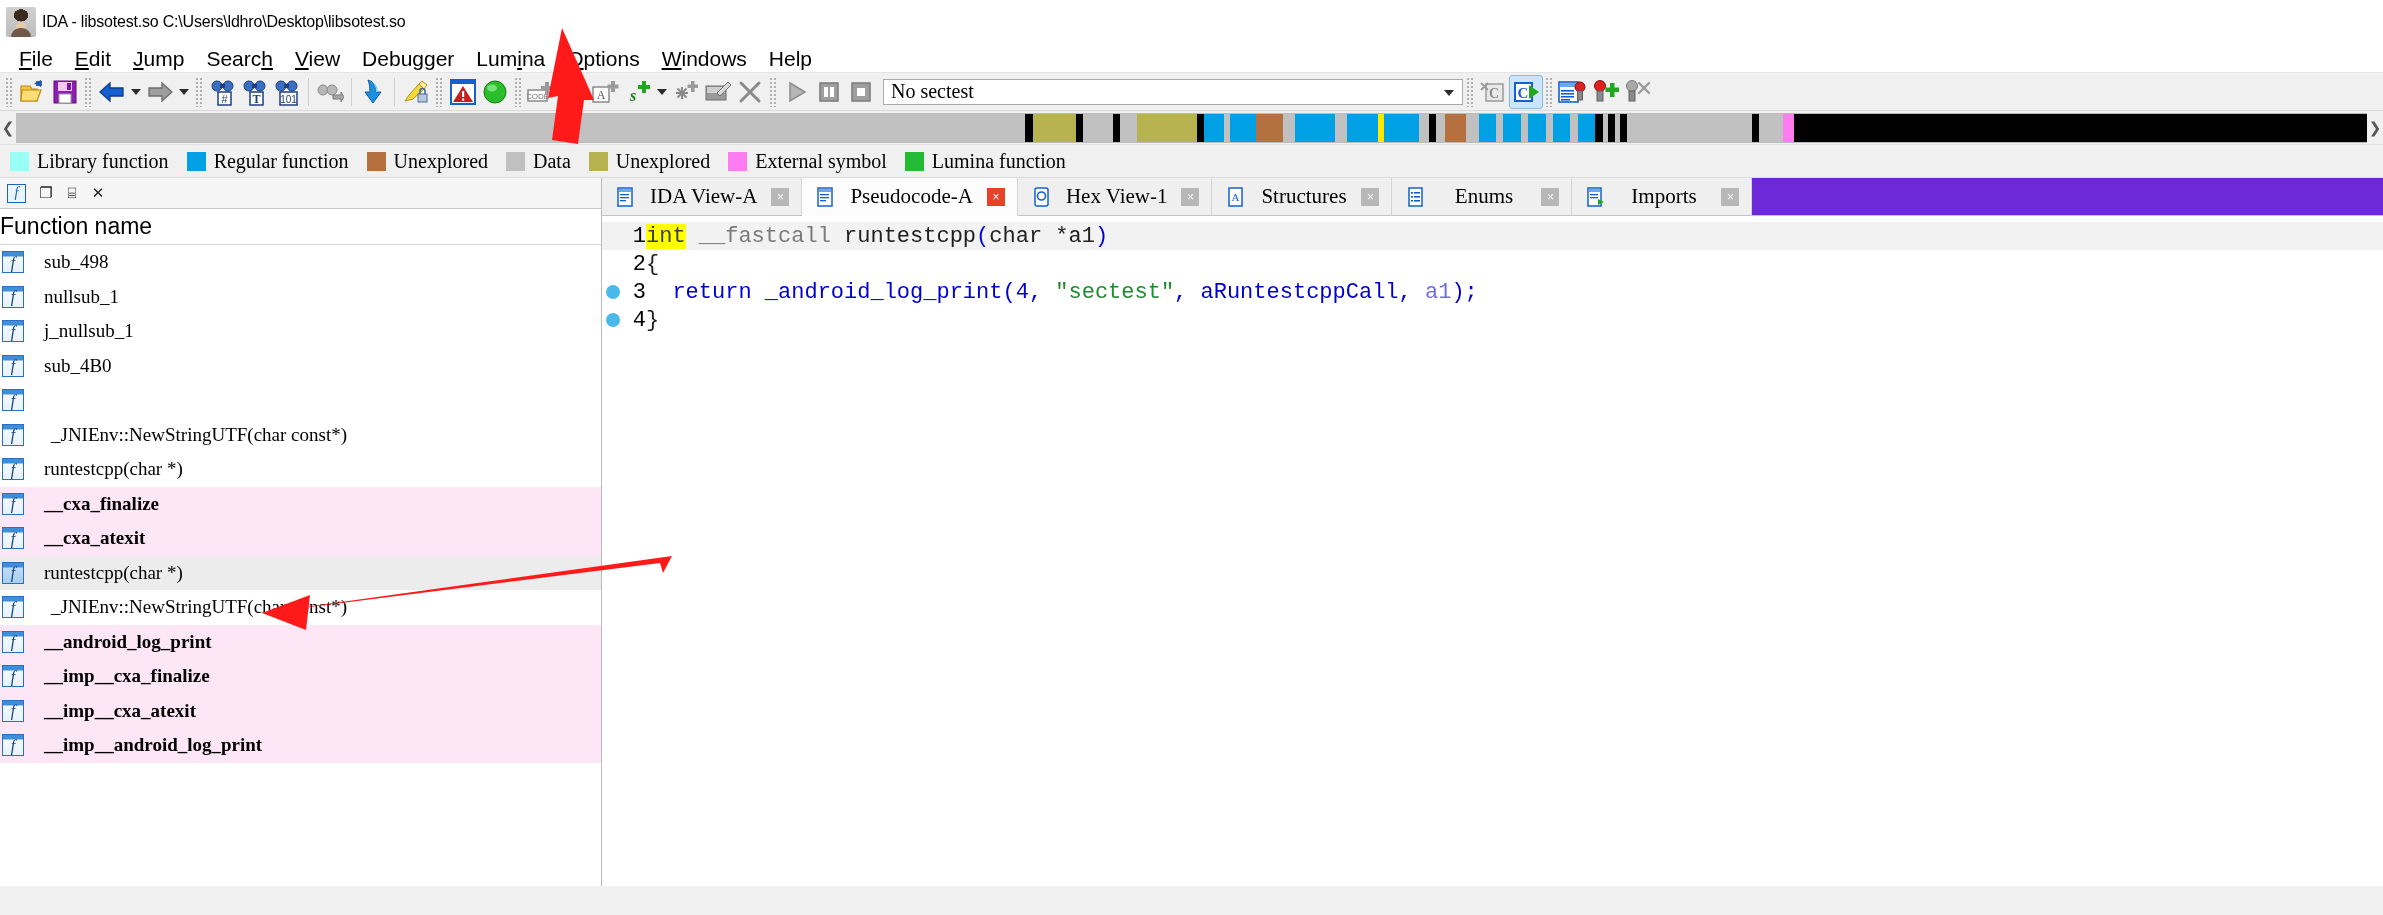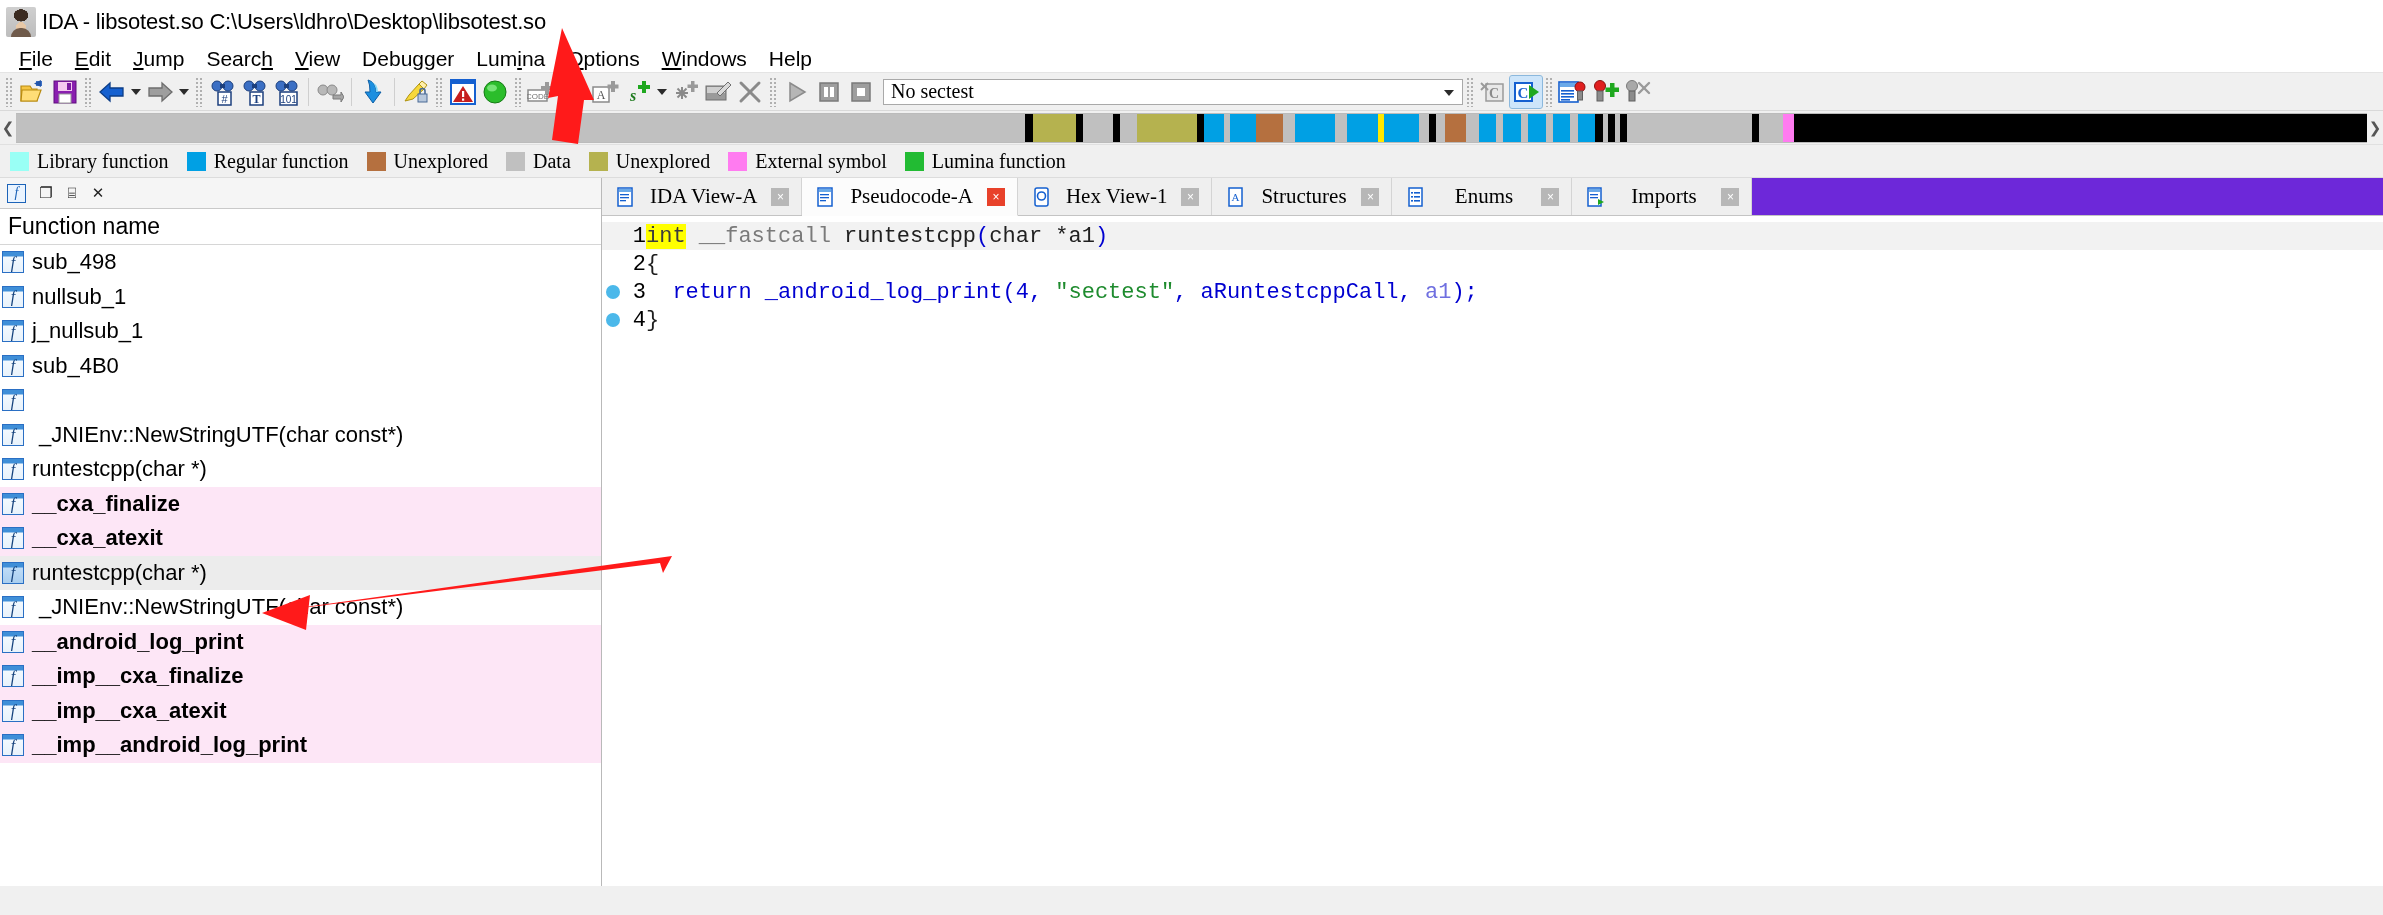--- a/index.html
+++ b/index.html
@@ -27,21 +27,21 @@
       radial-gradient(ellipse 9px 11px at 50% 70%, #e8c9a8 0%, #e8c9a8 55%, transparent 56%),
       radial-gradient(ellipse 12px 10px at 50% 28%, #3a2a20 0%, #3a2a20 60%, transparent 62%),
       linear-gradient(#cfcfcf,#bdbdbd);
     position: relative;
   }
   .app-icon::after {
     content:""; position:absolute; left:5px; bottom:0; width:20px; height:9px;
     background:#6f5a4a; border-radius:10px 10px 0 0;
   }
   .title-text {
-    font-size: 22px; color: #000; letter-spacing: -0.2px;
+    font-size: 16px; color: #000; letter-spacing: -0.2px;
     font-family: "Liberation Sans", sans-serif;
     white-space: nowrap;
     text-align: center;
   }
 
   
   .menubar {
     height: 27px; background: #ffffff;
     display: flex; align-items: center;
     padding-left: 8px; gap: 0px;
@@ -140,37 +140,37 @@
   }
   .fnwin-name {
     font-family: "Liberation Serif", serif; font-size: 20px; color: #000; flex: 1;
   }
   .fnwin-btn {
     width: 26px; height: 24px; display:flex; align-items:center; justify-content:center;
     font-family: "Liberation Sans", sans-serif; font-size: 15px; color: #222;
   }
   .fn-header {
     height: 36px; border-bottom: 1px solid #d6d6d6; background: #fff;
-    display: flex; align-items: center; padding-left: 8px;
+    display: flex; align-items: center; 
   }
   .fn-header-lb { font-size: 23px; color: #000; font-family: "Liberation Sans", sans-serif; }
   .fn-list { flex: 1; overflow: hidden; background: #fff; position: relative; }
   .fn-row {
     height: 34.5px; display: flex; align-items: center; padding-left: 2px;
     white-space: nowrap; overflow: hidden;
   }
   .fn-row .fico {
     width: 22px; height: 22px; flex: 0 0 22px; margin-right: 8px;
     border: 1px solid #2a6fc4;
     background: linear-gradient(#3f8fd8 0%, #3f8fd8 22%, #f2f9ff 23%, #e8f2fb 100%);
     display: flex; align-items: flex-end; justify-content: center;
     font-family: "Liberation Serif", serif; font-style: italic;
     font-size: 16px; color: #16437d; line-height: 1.15;
   }
-  .fn-row .flabel { font-size: 22px; color: #000; font-family: Liberation Sans, sans-serif; }
+  .fn-row .flabel { font-size: 19px; color: #000; font-family: Liberation Serif, serif; margin-left: 12px; }
   .fn-row.pink { background: #fde6f6; }
   .fn-row.pink .flabel { font-weight: bold; }
   .fn-row.sel { background: #ececec; }
   .fn-row.sel .fico { background: linear-gradient(#3f8fd8 0%, #3f8fd8 22%, #bfdcf7 23%, #a9ceef 100%); }
   .fn-row.indent .flabel { padding-left: 7px; }
 
   
   .editor { flex: 1; display: flex; flex-direction: column; background: #fff; }
   .tabbar {
     height: 38px; background: #6d28d9; display: flex; align-items: stretch;

